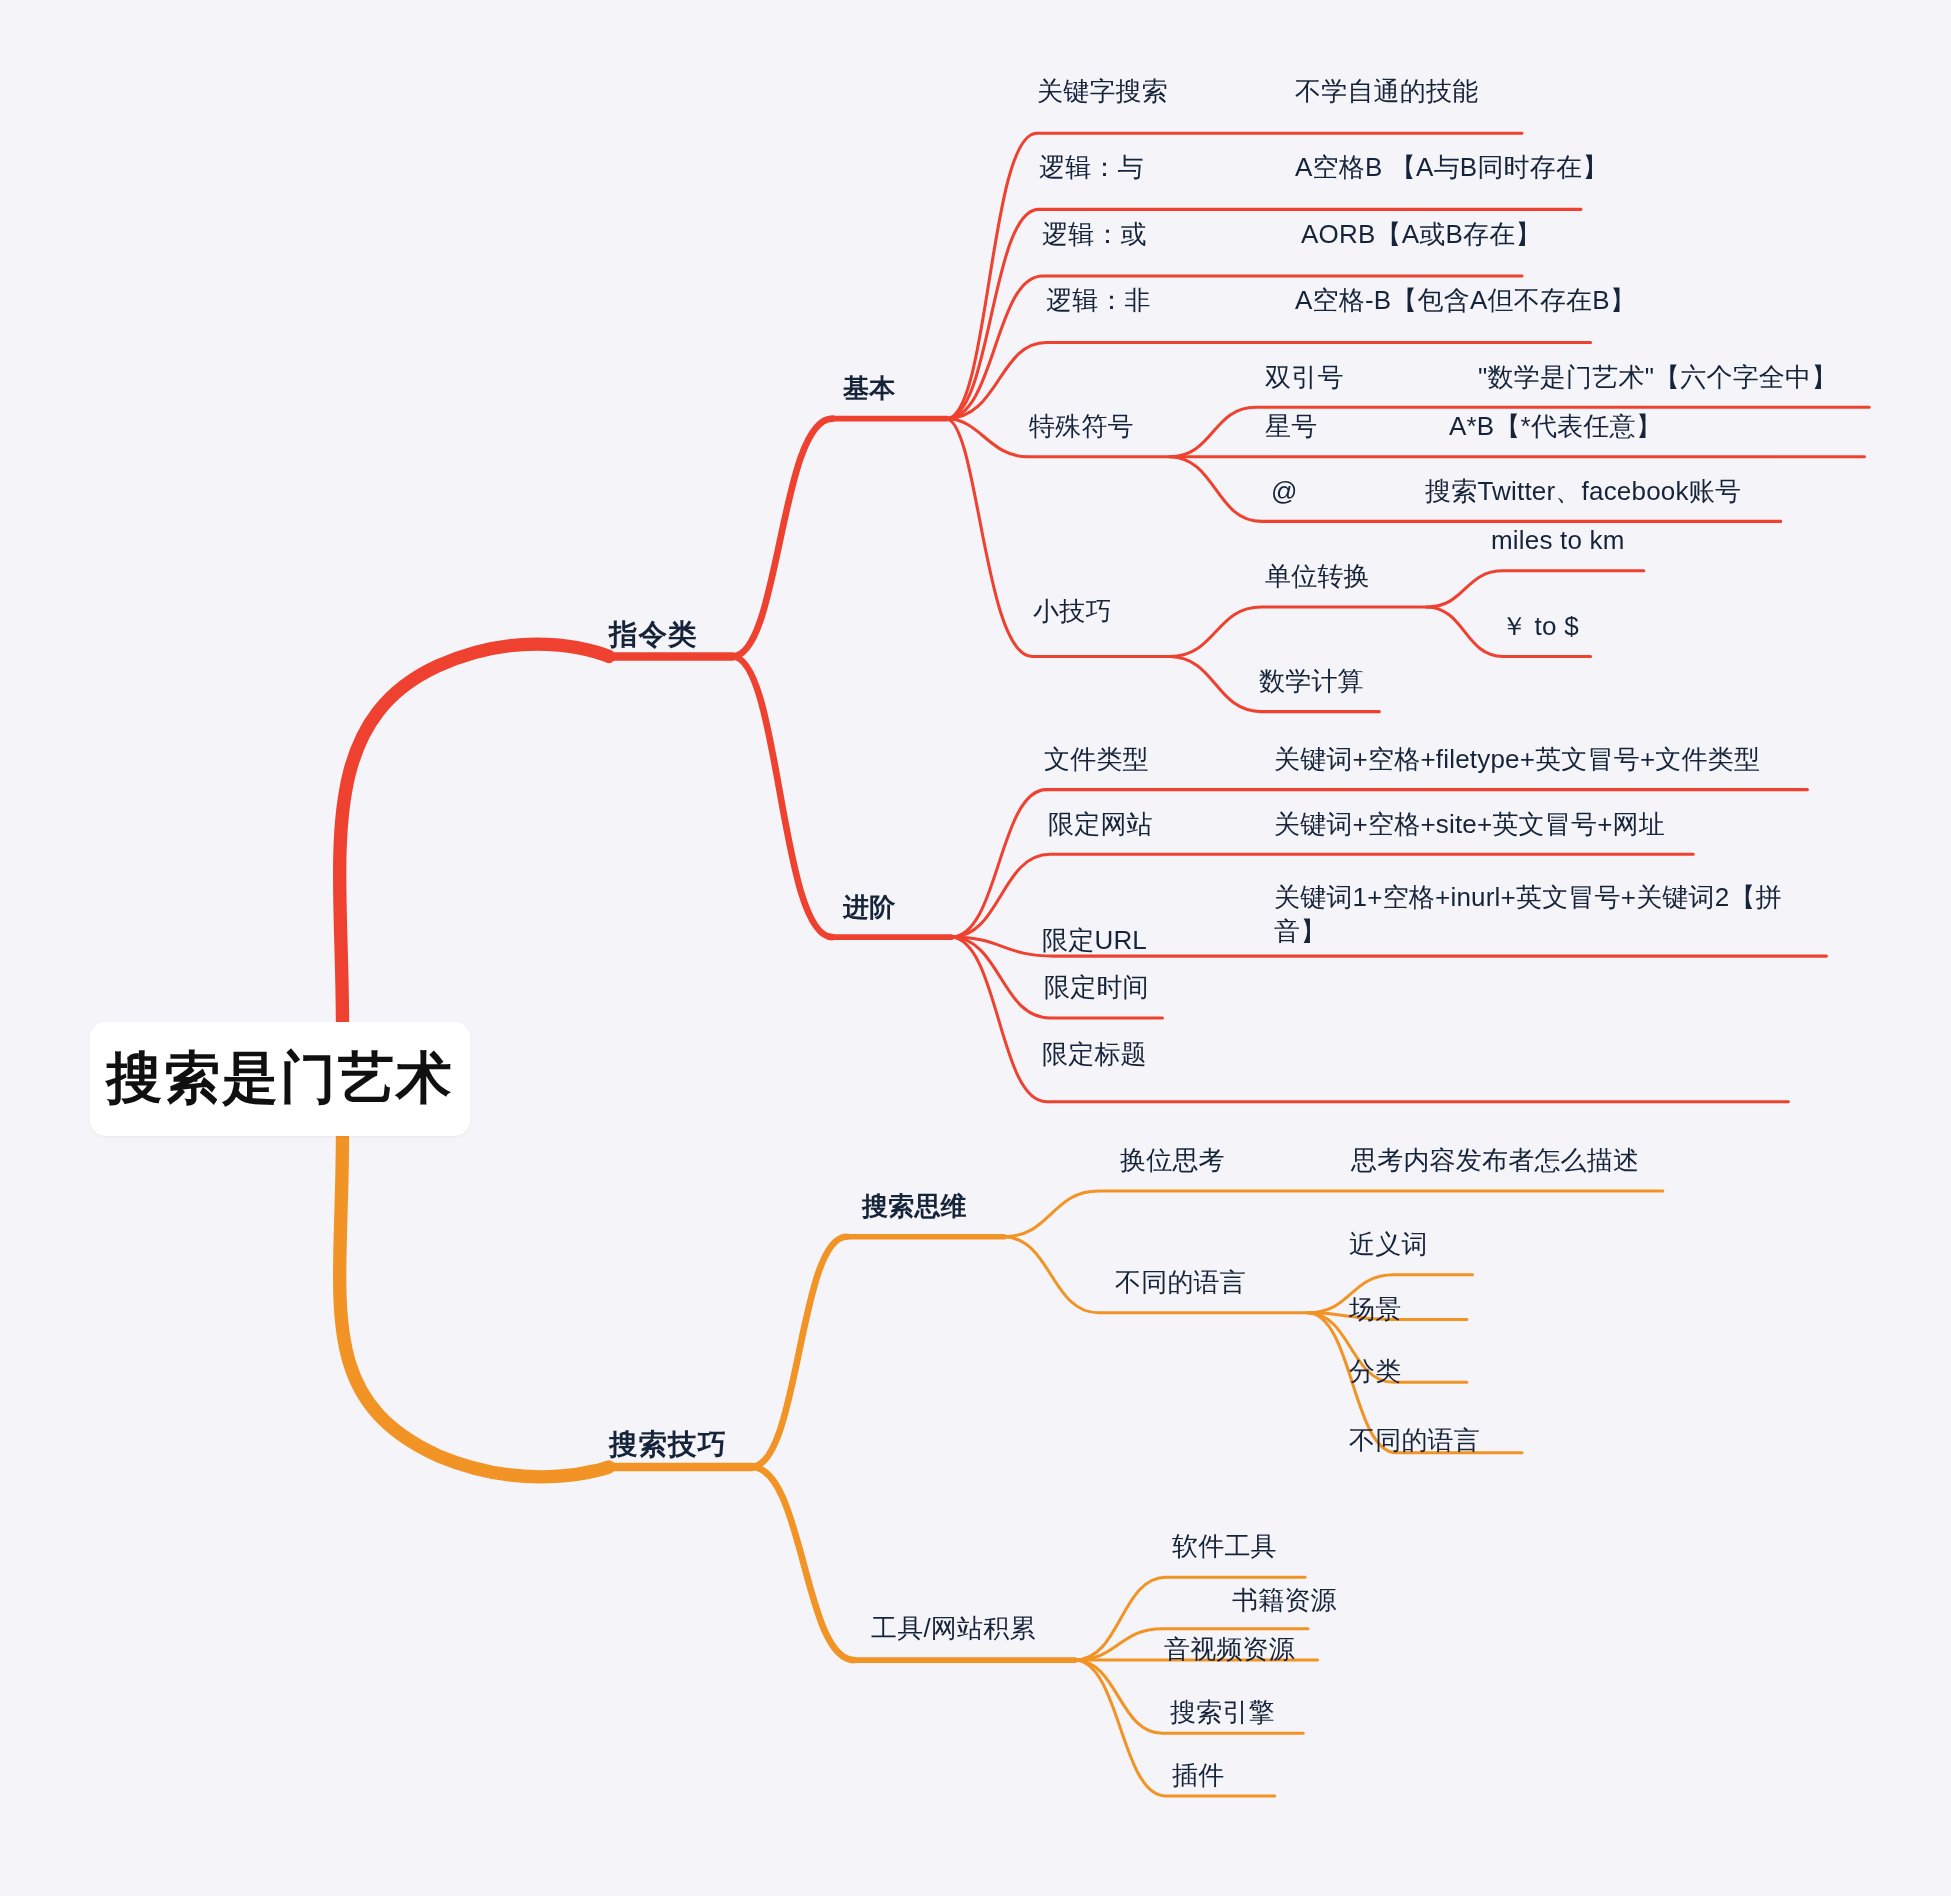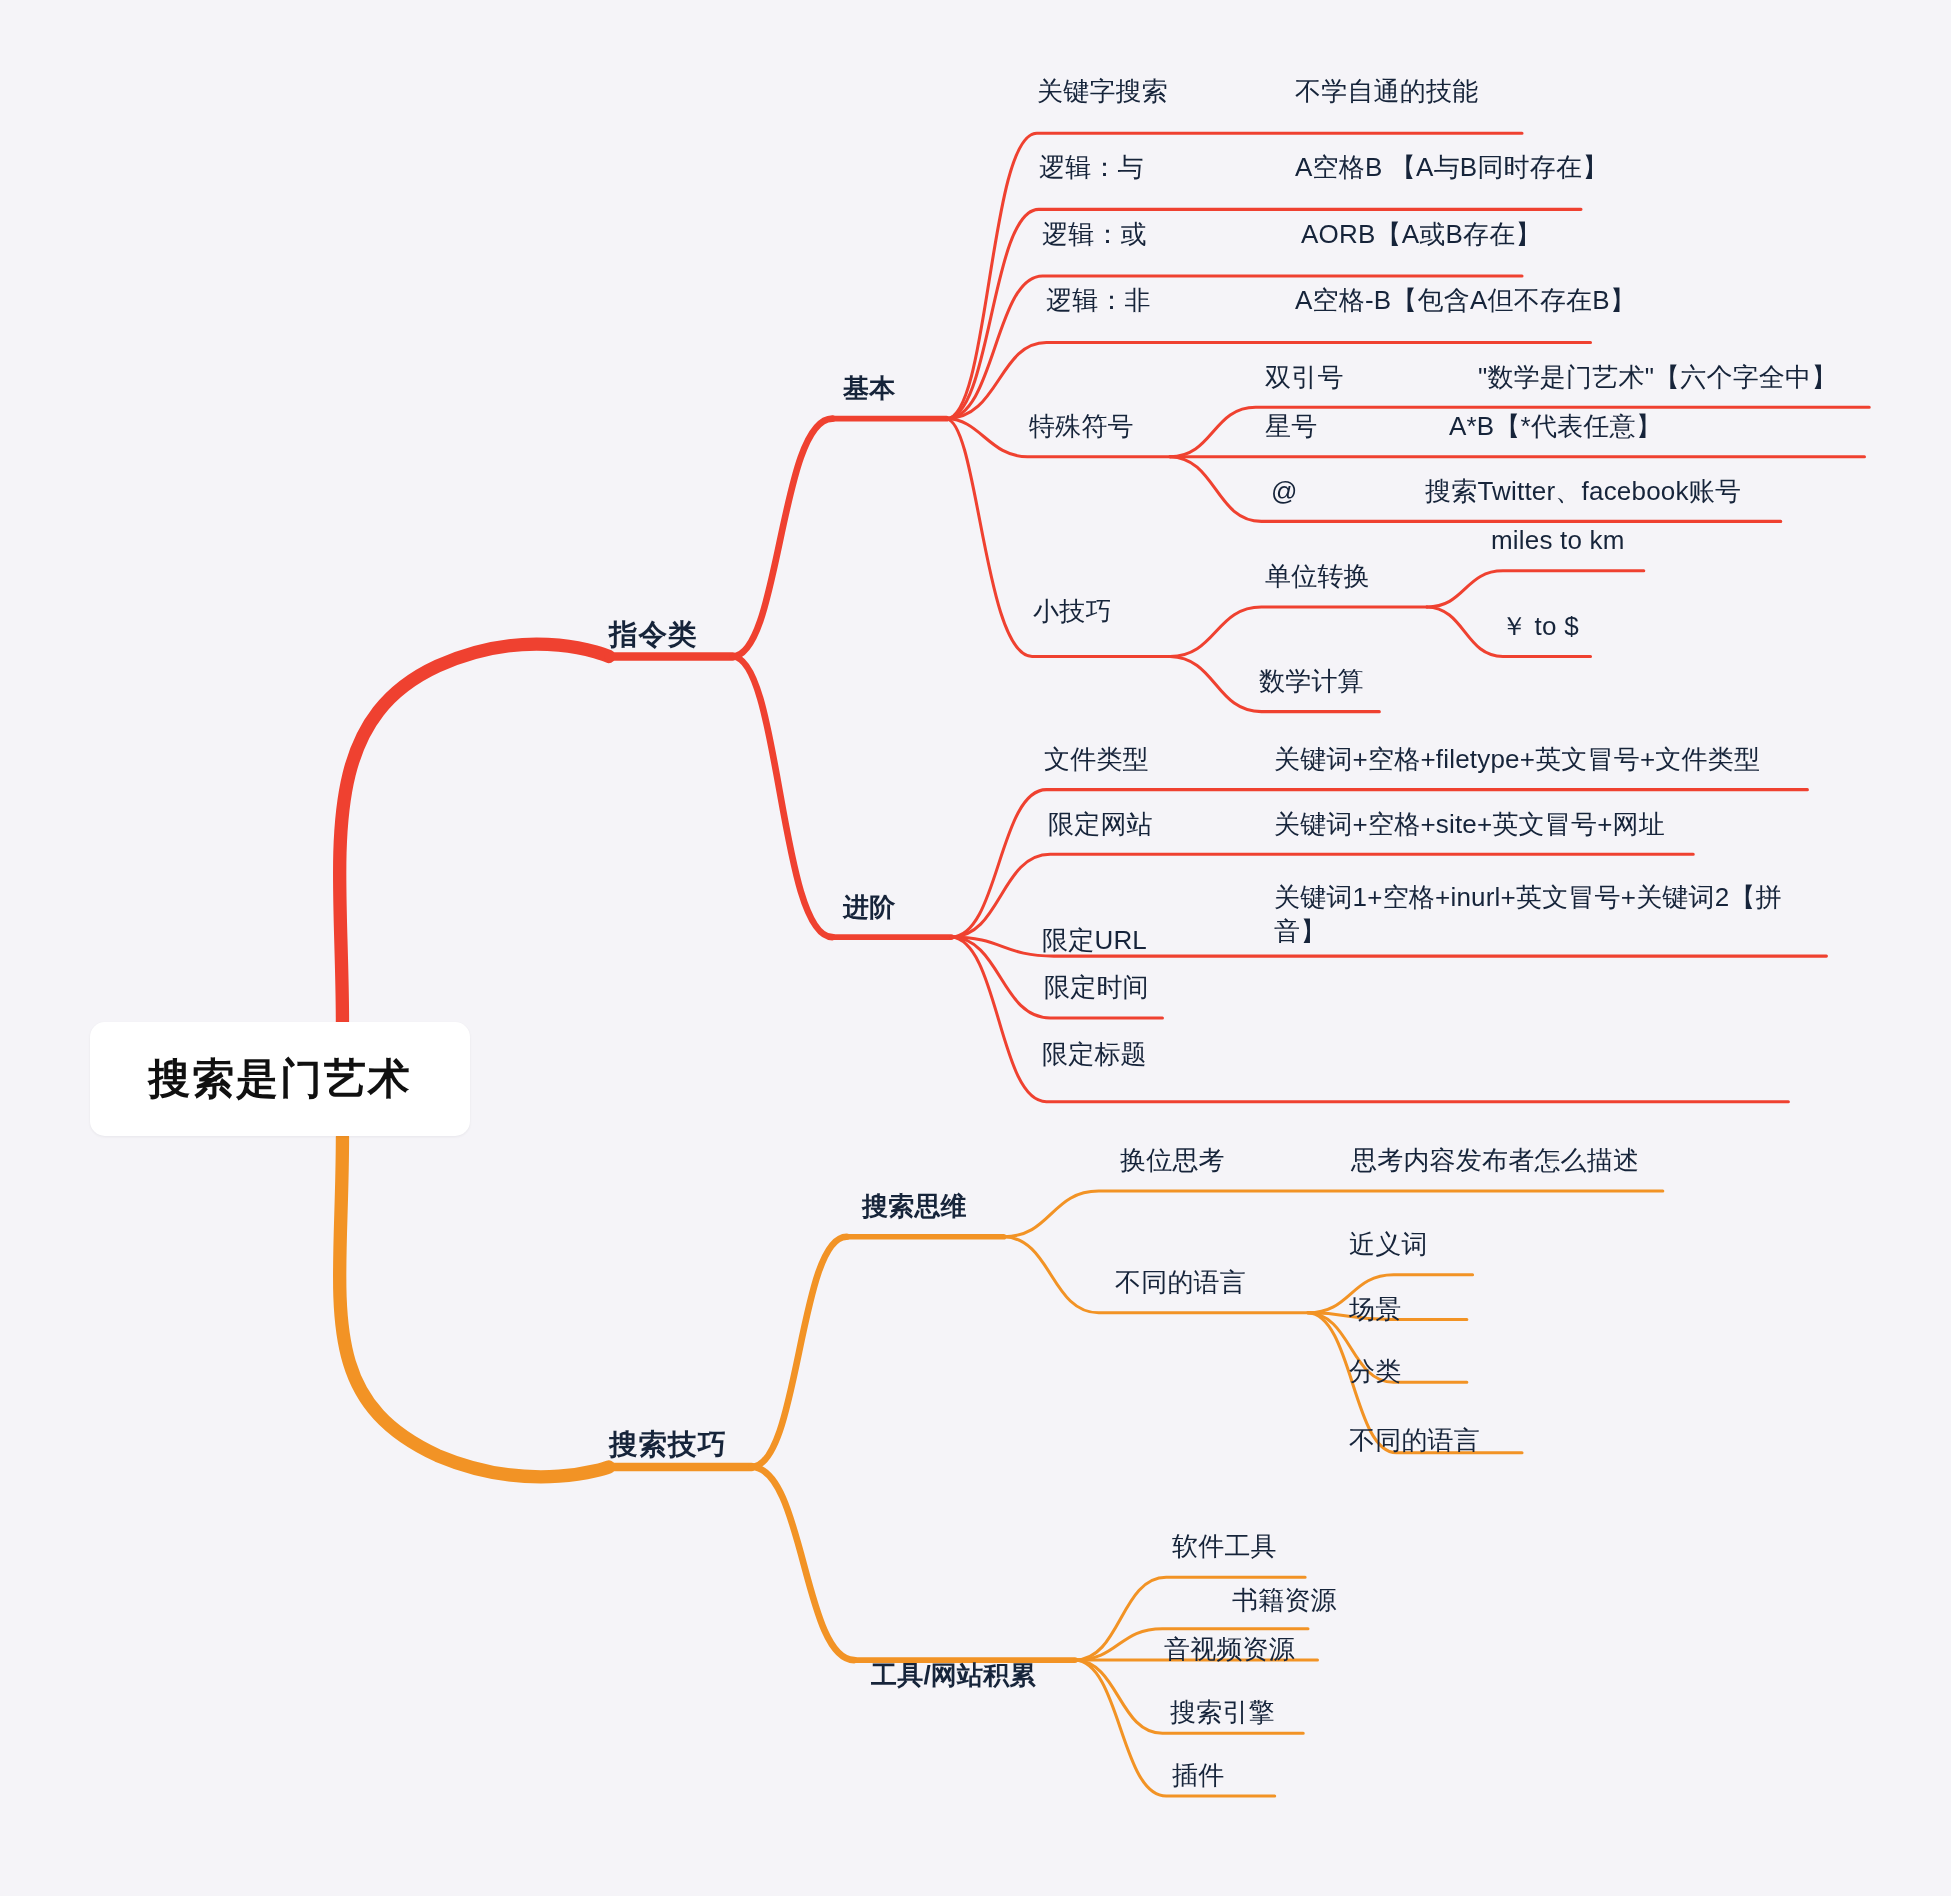--- a/index.html
+++ b/index.html
@@ -51,21 +51,21 @@
     height: 114px;
     background: #ffffff;
     border-radius: 15px;
     display: flex;
     align-items: center;
     justify-content: center;
     box-shadow: 0 1px 2.9px rgba(20,20,40,0.06);
     z-index: 5;
   }
   .center-node-text {
-    font-size: 42px;
+    font-size: 56px;
     font-weight: bold;
     color: #101010;
     letter-spacing: 1.9px;
   }
 </style>
 </head>
 <body>
 
 <div id="mindmap-root">
 
@@ -190,21 +190,21 @@
   <div class="node-label" style="left:1274px; top:807px;">关键词+空格+site+英文冒号+网址</div>
 
   <div class="node-label" style="left:1042px; top:923px;">限定URL</div>
   <div class="node-label wrap" style="left:1274px; top:880px; width:552px;">关键词1+空格+inurl+英文冒号+关键词2【拼音】</div>
 
   <div class="node-label" style="left:1044px; top:970px;">限定时间</div>
 
   <div class="node-label" style="left:1042px; top:1037px;">限定标题</div>
 
   <div class="node-label" style="left:862px; top:1189px; font-weight:600;">搜索思维</div>
-  <div class="node-label" style="left:871px; top:1611px; font-weight:700;margin-top:47px;">工具/网站积累</div>
+  <div class="node-label" style="left:871px; top:1611px; font-weight:400;">工具/网站积累</div>
 
   <div class="node-label" style="left:1120px; top:1143px;">换位思考</div>
   <div class="node-label" style="left:1351px; top:1143px;">思考内容发布者怎么描述</div>
 
   <div class="node-label" style="left:1115px; top:1265px;">不同的语言</div>
 
   <div class="node-label" style="left:1349px; top:1227px;">近义词</div>
   <div class="node-label" style="left:1349px; top:1292px;">场景</div>
   <div class="node-label" style="left:1349px; top:1354px;">分类</div>
   <div class="node-label" style="left:1349px; top:1423px;">不同的语言</div>

